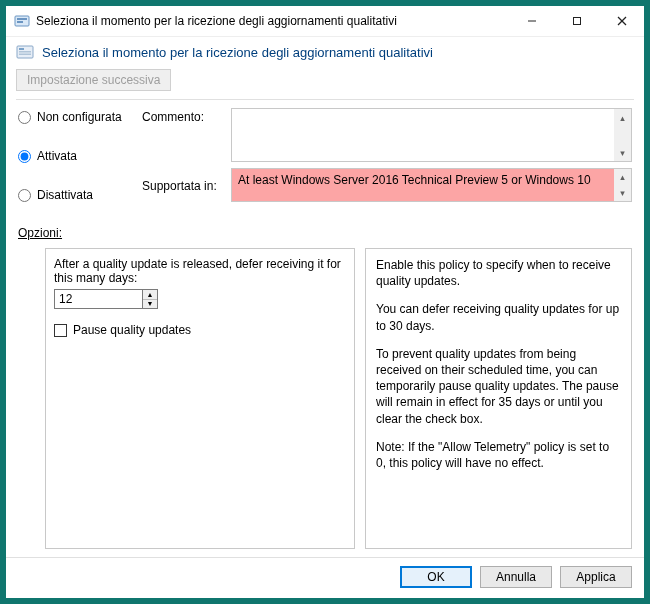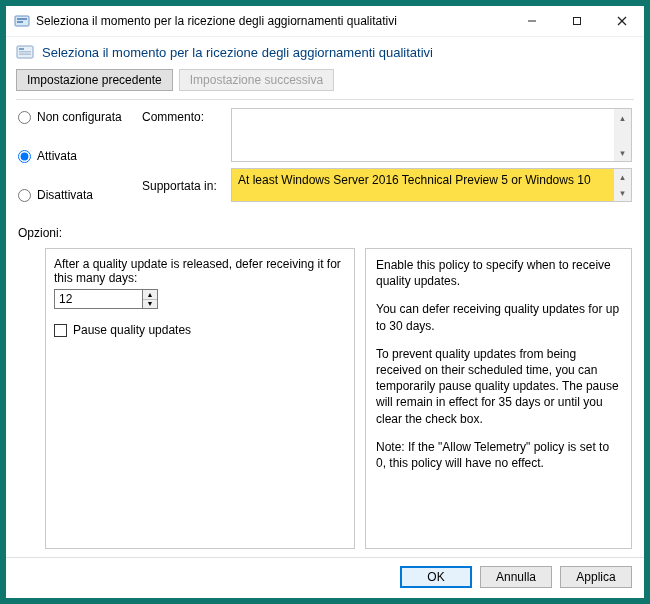--- a/index.html
+++ b/index.html
@@ -131,33 +131,33 @@
     justify-content:space-between;
     background:#f0f0f0;
   }
   .sb-btn {
     height:17px;
     display:flex;align-items:center;justify-content:center;
     color:#606060;font-size:9px;
   }
   .supportbox {
     border:1px solid #c8c8c8;
-    background:#fde047;
+    background:#fca5a5;
     height:34px;
     position:relative;
     padding:4px 20px 4px 6px;
     box-sizing:border-box;
     font-size:12px;
   }
   
   .midlabels {
     display:flex;
     padding: 14px 12px 4px 12px;
   }
-  .midlabels .left { width: 320px; }
+  .midlabels .left { width: 320px; text-decoration: underline; }
   .midlabels .right { flex:1; }
   
   .panels {
     display:flex;
     gap:10px;
     padding: 4px 12px 0 12px;
     flex:1;
     min-height:0;
     margin-left:27px;
   }
@@ -274,21 +274,20 @@
         <rect x="1" y="3" width="16" height="12" rx="1" fill="#e7eef7" stroke="#8aa8c8"></rect>
         <rect x="3" y="5" width="5" height="2" fill="#7aa2c9"></rect>
         <rect x="3" y="8" width="12" height="1.5" fill="#b0c4d8"></rect>
         <rect x="3" y="10.5" width="12" height="1.5" fill="#b0c4d8"></rect>
       </svg>
     </span>
     <span class="htitle">Seleziona il momento per la ricezione degli aggiornamenti qualitativi</span>
   </div>
 
   <div class="navrow">
-    <button class="btn">Impostazione precedente</button>
     <button class="btn" disabled="">Impostazione successiva</button>
   </div>
 
   <div class="hr"></div>
 
   <div class="upper">
     <div class="radios">
       <label class="radio">
         <input type="radio" name="st" style="">
         <span>Non configurata</span>

